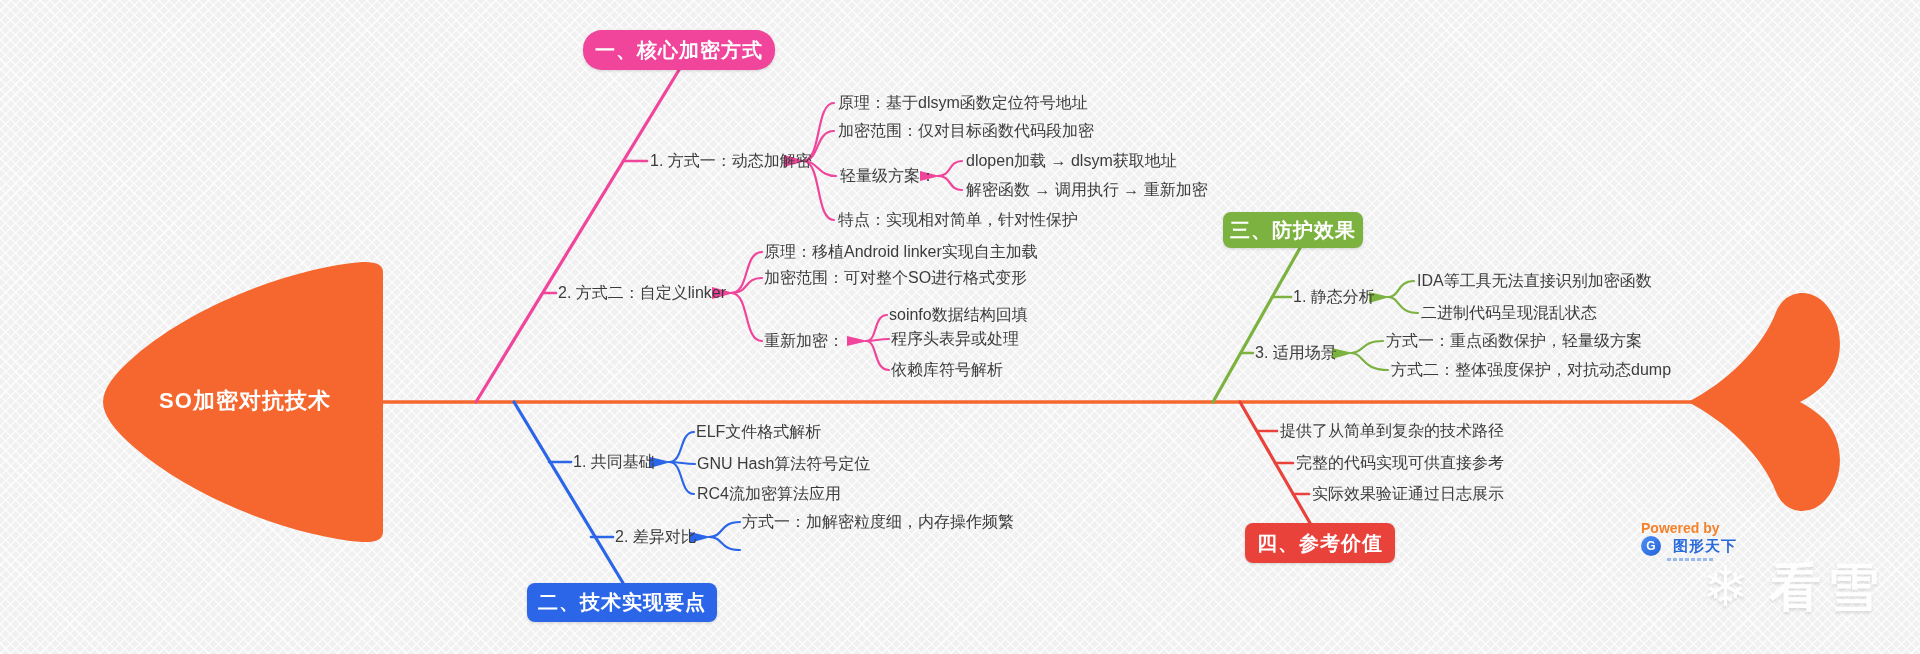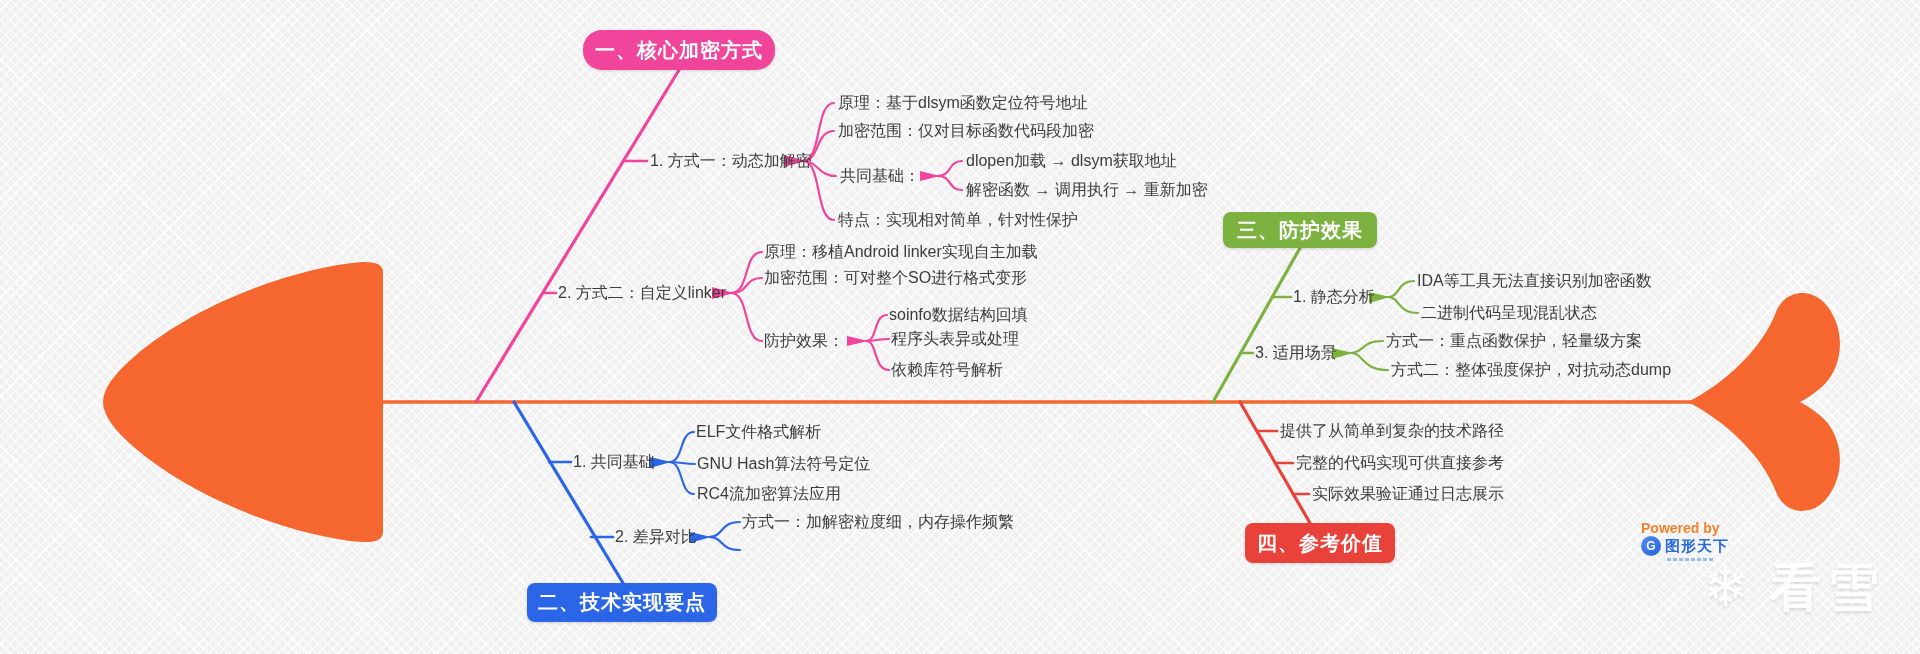--- a/index.html
+++ b/index.html
@@ -31,21 +31,21 @@
   }
   .logo{position:absolute;z-index:2;left:1641px;top:523px;}
   .logo .pb{font-size:14px;font-weight:bold;color:#f5822a;line-height:10px;}
   .logo .row{display:flex;align-items:center;margin-top:3px;}
   .logo .g-circle{
     width:20px;height:20px;border-radius:50%;
     background:linear-gradient(135deg,#4e8ef7,#2563d9);
     color:#fff;font-size:12px;font-weight:bold;
     display:flex;align-items:center;justify-content:center;
   }
-  .logo .brand{margin-left:4px;font-size:15px;font-weight:bold;color:#2a6adb;letter-spacing:1px;}
+  .logo .brand{margin-left:12px;font-size:15px;font-weight:bold;color:#2a6adb;letter-spacing:1px;}
   .logo .tagline{
     margin-left:26px;margin-top:2px;width:48px;height:3px;opacity:.75;
     background:repeating-linear-gradient(90deg,#7ba7e8 0 4px,rgba(0,0,0,0) 4px 6px);
   }
   .watermark{
     position:absolute;z-index:2;left:1702px;top:552px;display:flex;align-items:center;
     color:rgba(255,255,255,0.95);text-shadow:0 2px 3px rgba(150,150,150,0.28);
   }
   .watermark .flake{font-size:56px;line-height:70px;}
   .watermark .wm-text{font-size:52px;font-weight:bold;letter-spacing:6px;line-height:70px;margin-left:20px;}
@@ -121,37 +121,38 @@
     </g>
 
     <g stroke="#e9423b" fill="none" stroke-linecap="round">
       <line x1="1240" y1="402" x2="1310" y2="523" stroke-width="3.2"></line>
       <line x1="1257" y1="431" x2="1277" y2="431" stroke-width="2.6"></line>
       <line x1="1275" y1="463" x2="1293" y2="463" stroke-width="2.6"></line>
       <line x1="1293" y1="494" x2="1309" y2="494" stroke-width="2.6"></line>
     </g>
   </svg>
 
+  <div class="fish-title">SO加密对抗技术</div>
 
   <div class="cat cat-pink" style="left:583px;top:30px;width:192px;height:40px">一、核心加密方式</div>
   <div class="cat cat-blue" style="left:527px;top:583px;width:190px;height:39px">二、技术实现要点</div>
-  <div class="cat cat-green" style="left:1223px;top:212px;width:154px;height:36px">三、防护效果</div>
+  <div class="cat cat-green" style="left:1223px;top:212px;width:140px;height:36px">三、防护效果</div>
   <div class="cat cat-red" style="left:1237px;top:523px;width:150px;height:40px">四、参考价值</div>
 
   <div class="node" style="left:650px;top:151px">1. 方式一：动态加解密</div>
   <div class="node" style="left:838px;top:93px">原理：基于dlsym函数定位符号地址</div>
   <div class="node" style="left:838px;top:121px">加密范围：仅对目标函数代码段加密</div>
-  <div class="node" style="left:840px;top:166px">共同基础：</div>
+  <div class="node" style="left:840px;top:166px">轻量级方案：</div>
   <div class="node" style="left:966px;top:151px">dlopen加载 → dlsym获取地址</div>
   <div class="node" style="left:966px;top:180px">解密函数 → 调用执行 → 重新加密</div>
   <div class="node" style="left:838px;top:210px">特点：实现相对简单，针对性保护</div>
   <div class="node" style="left:558px;top:283px">2. 方式二：自定义linker</div>
   <div class="node" style="left:764px;top:268px">加密范围：可对整个SO进行格式变形</div>
   <div class="node" style="left:764px;top:242px">原理：移植Android linker实现自主加载</div>
-  <div class="node" style="left:764px;top:331px">防护效果：</div>
+  <div class="node" style="left:764px;top:331px">重新加密：</div>
   <div class="node" style="left:889px;top:305px">soinfo数据结构回填</div>
   <div class="node" style="left:891px;top:329px">程序头表异或处理</div>
   <div class="node" style="left:891px;top:360px">依赖库符号解析</div>
 
   <div class="node" style="left:573px;top:452px">1. 共同基础</div>
   <div class="node" style="left:696px;top:422px">ELF文件格式解析</div>
   <div class="node" style="left:697px;top:454px">GNU Hash算法符号定位</div>
   <div class="node" style="left:697px;top:484px">RC4流加密算法应用</div>
   <div class="node" style="left:615px;top:527px">2. 差异对比</div>
   <div class="node" style="left:742px;top:512px">方式一：加解密粒度细，内存操作频繁</div>

